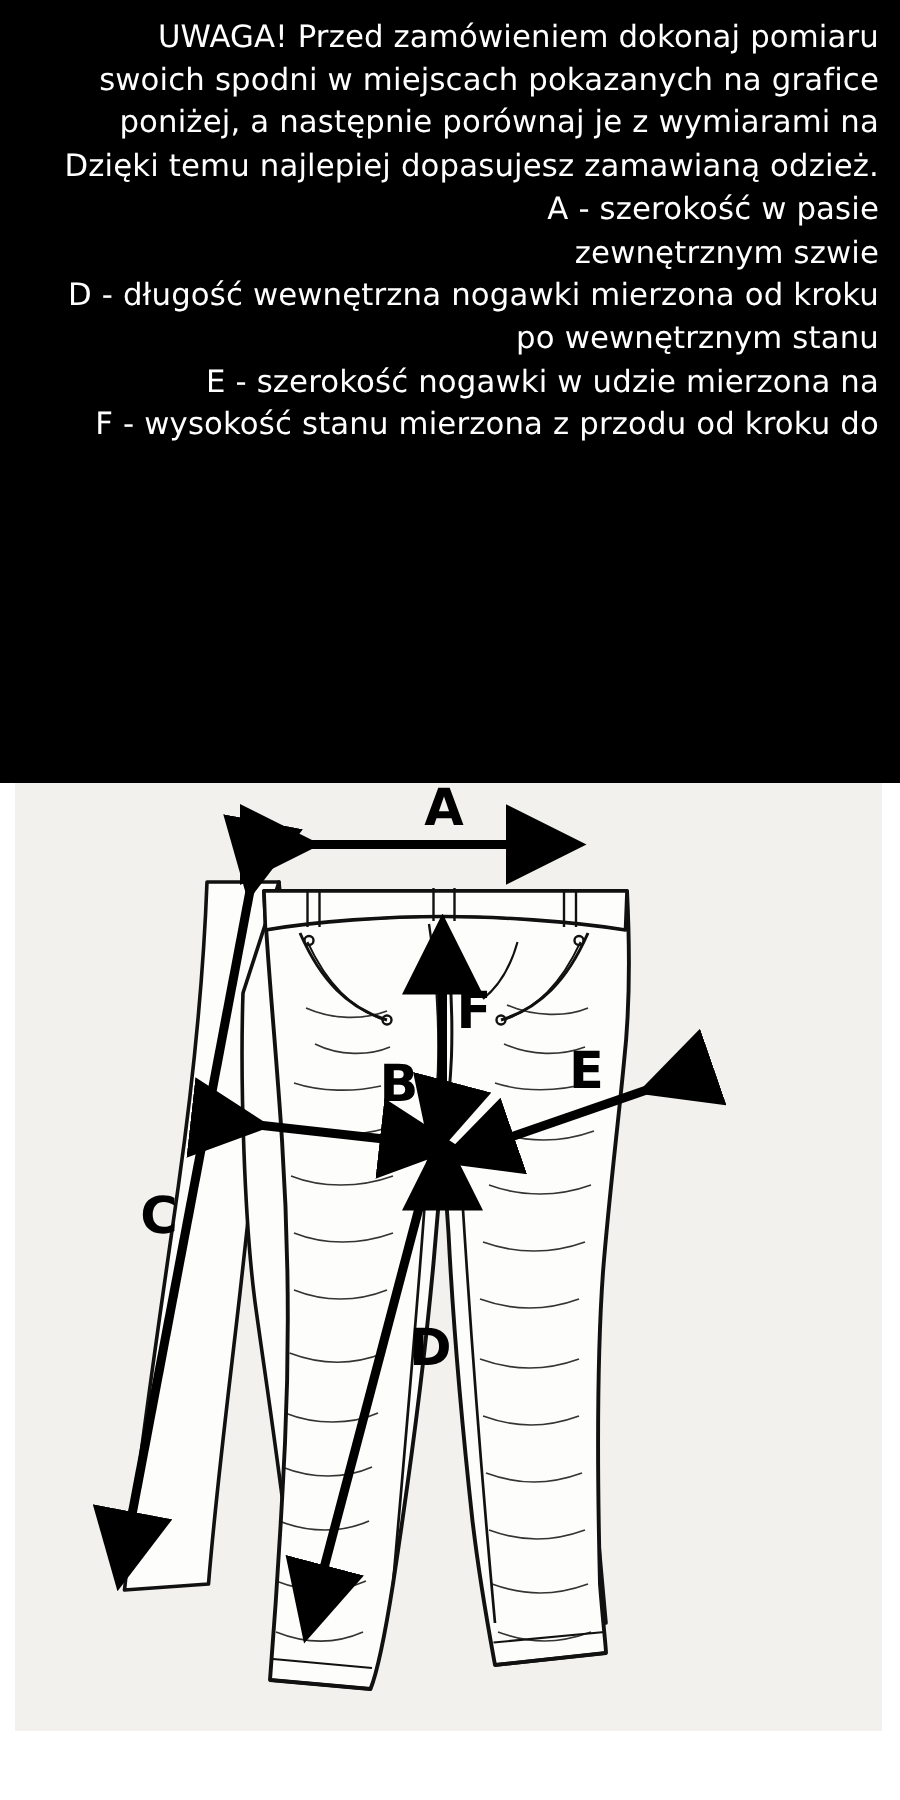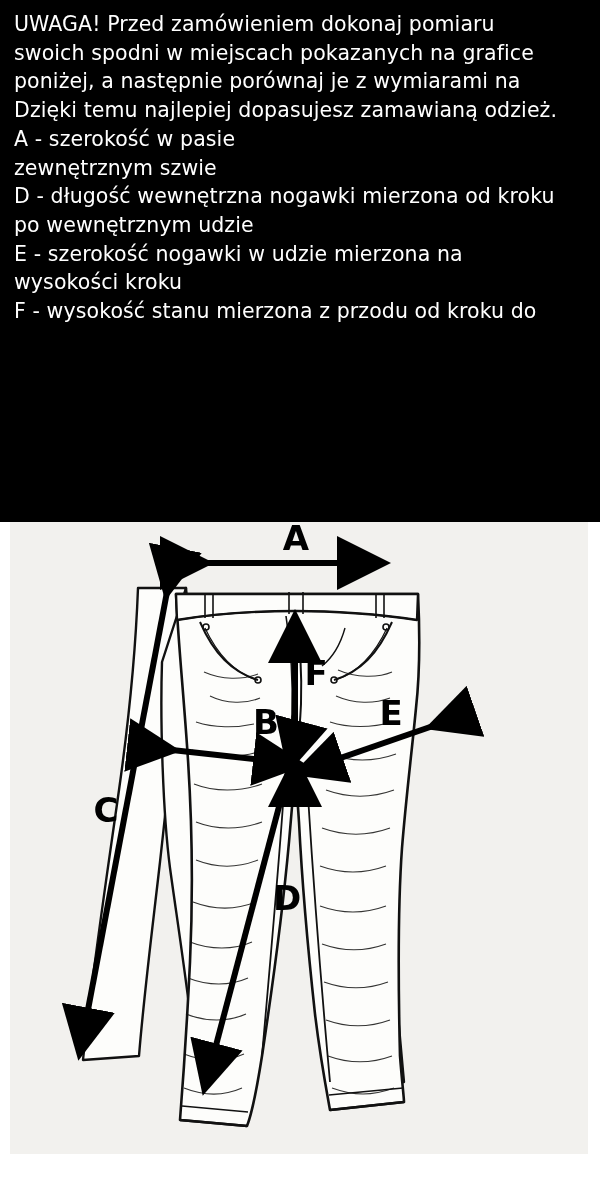--- a/index.html
+++ b/index.html
@@ -12,20 +12,21 @@
     height: 1200px;
     overflow: hidden;
     font-family: "DejaVu Sans", sans-serif;
   }
 
   #page {
     position: relative;
     width: 600px;
     height: 1200px;
     background: #000;
+    text-align: right;
   }
 
   
   #text-block {
     position: absolute;
     left: 0;
     top: 0;
     width: 600px;
     height: 522px;
     background: #000;
@@ -69,23 +70,22 @@
 <div id="page">
 
   <div id="text-block">
     <p class="para">UWAGA! Przed zamówieniem dokonaj pomiaru</p>
     <p class="para">swoich spodni w miejscach pokazanych na grafice</p>
     <p class="para">poniżej, a następnie porównaj je z wymiarami na</p>
     <p class="para">Dzięki temu najlepiej dopasujesz zamawianą odzież.</p>
     <p class="para">A - szerokość w pasie</p>
     <p class="para">zewnętrznym szwie</p>
     <p class="para">D - długość wewnętrzna nogawki mierzona od kroku</p>
-    <p class="para">po wewnętrznym udzie</p>
+    <p class="para">po wewnętrznym stanu</p>
     <p class="para">E - szerokość nogawki w udzie mierzona na</p>
-    <p class="para">wysokości kroku</p>
     <p class="para">F - wysokość stanu mierzona z przodu od kroku do</p>
   </div>
 
   <div id="image-block">
     <svg id="diagram-svg" viewBox="0 0 600 678" xmlns="http://www.w3.org/2000/svg">
       <defs>
         <marker id="arrow" markerWidth="9" markerHeight="9" refX="7.5" refY="4.5" orient="auto" markerUnits="strokeWidth">
           <path d="M0,0 L9,4.5 L0,9 z" fill="#000"></path>
         </marker>
       </defs>

